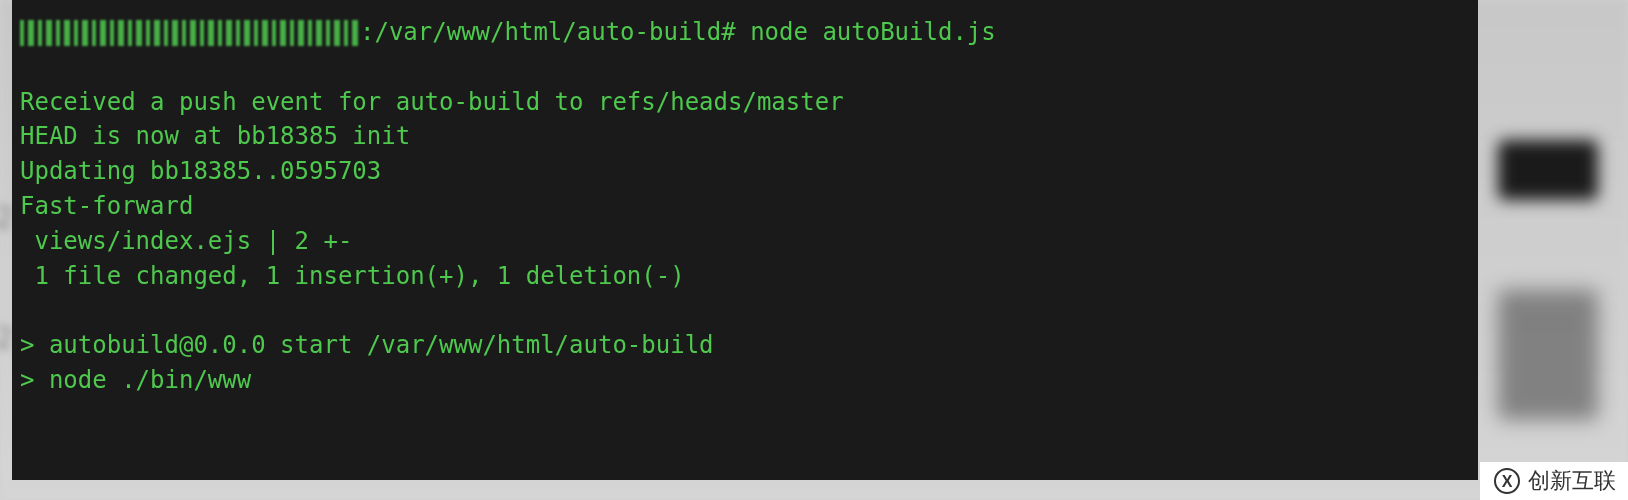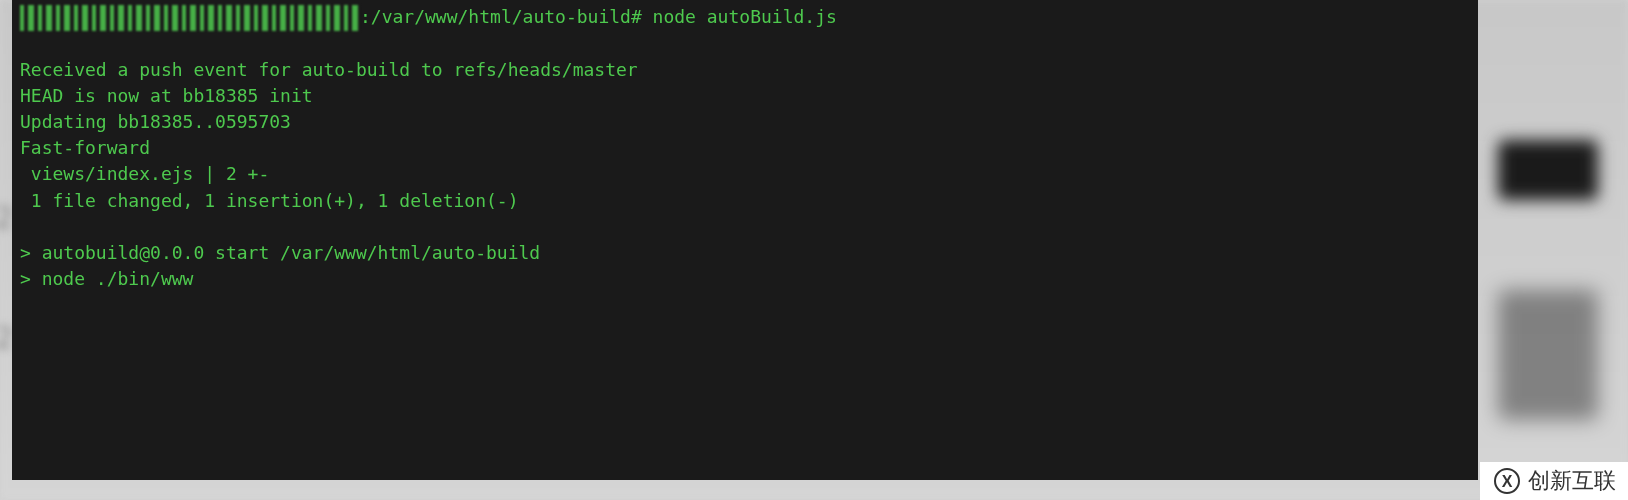--- a/index.html
+++ b/index.html
@@ -58,23 +58,23 @@
       font-size: 30px;
       filter: blur(4px);
     }
     .terminal {
       position: absolute;
       left: 12px;
       right: 150px;
       top: 0;
       bottom: 20px;
       background: #1a1a1a;
-      padding: 4px 8px;
+      padding: 15px 8px;
       font-family: 'Menlo', 'Monaco', 'Consolas', monospace;
-      font-size: 18px;
+      font-size: 24px;
       line-height: 1.45;
       color: #4ec94e;
       overflow: hidden;
     }
     .terminal pre {
       font-family: inherit;
       white-space: pre;
       margin: 0;
     }
     .pixelated {

